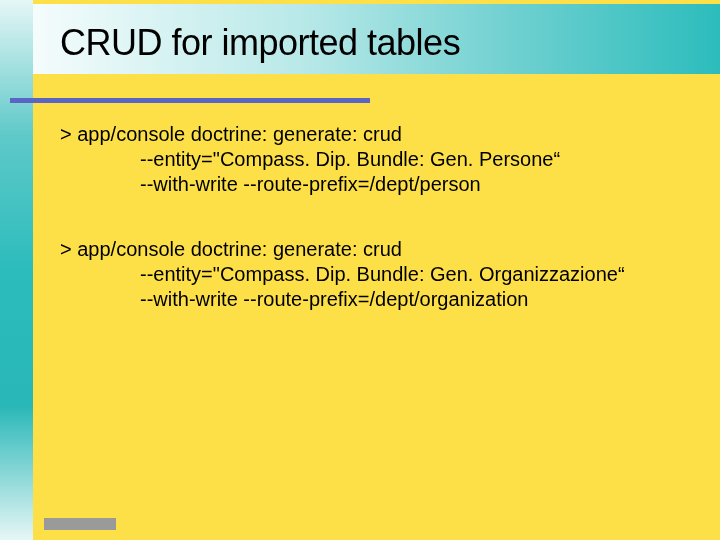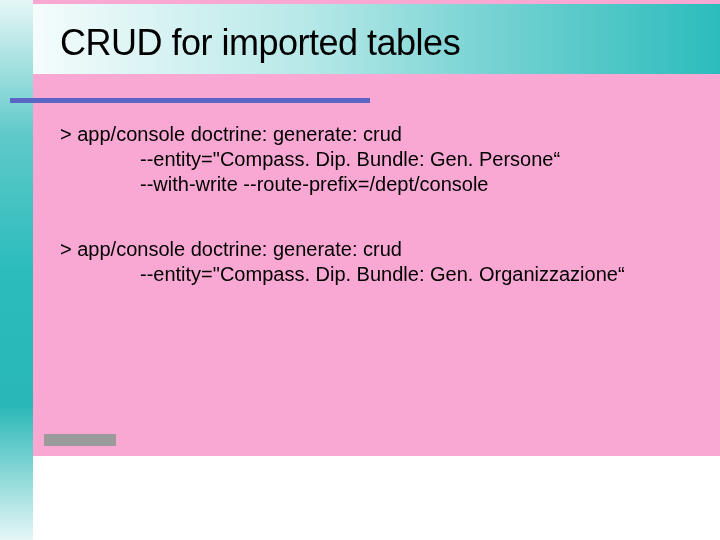--- a/index.html
+++ b/index.html
@@ -7,22 +7,22 @@
     padding: 0;
     width: 720px;
     height: 540px;
     font-family: Arial, Helvetica, sans-serif;
     background: #ffffff;
     overflow: hidden;
   }
   .slide {
     position: relative;
     width: 720px;
-    height: 456px;
-    background: #f9a8d4;
+    height: 540px;
+    background: #fde047;
   }
   .left-band {
     position: absolute;
     left: 0;
     top: 0;
     width: 33px;
     height: 540px;
     background: linear-gradient(to bottom, #e6f6f6 0%, #5fc9c9 25%, #2cbcbc 50%, #29b7b7 75%, #e6f6f6 100%);
   }
   .title-band {
@@ -80,22 +80,23 @@
 <div class="slide">
   <div class="left-band"></div>
   <div class="title-band"></div>
   <div class="title">CRUD for imported tables</div>
   <div class="divider"></div>
 
   <div class="content">
     <div class="block">
       <div>&gt; app/console doctrine: generate: crud</div>
       <div class="indent">--entity="Compass. Dip. Bundle: Gen. Persone“</div>
-      <div class="indent">--with-write --route-prefix=/dept/console</div>
+      <div class="indent">--with-write --route-prefix=/dept/person</div>
     </div>
     <div class="block">
       <div>&gt; app/console doctrine: generate: crud</div>
       <div class="indent">--entity="Compass. Dip. Bundle: Gen. Organizzazione“</div>
+      <div class="indent">--with-write --route-prefix=/dept/organization</div>
     </div>
   </div>
 
   <div class="footer-bar"></div>
 </div>
 
 </body></html>

